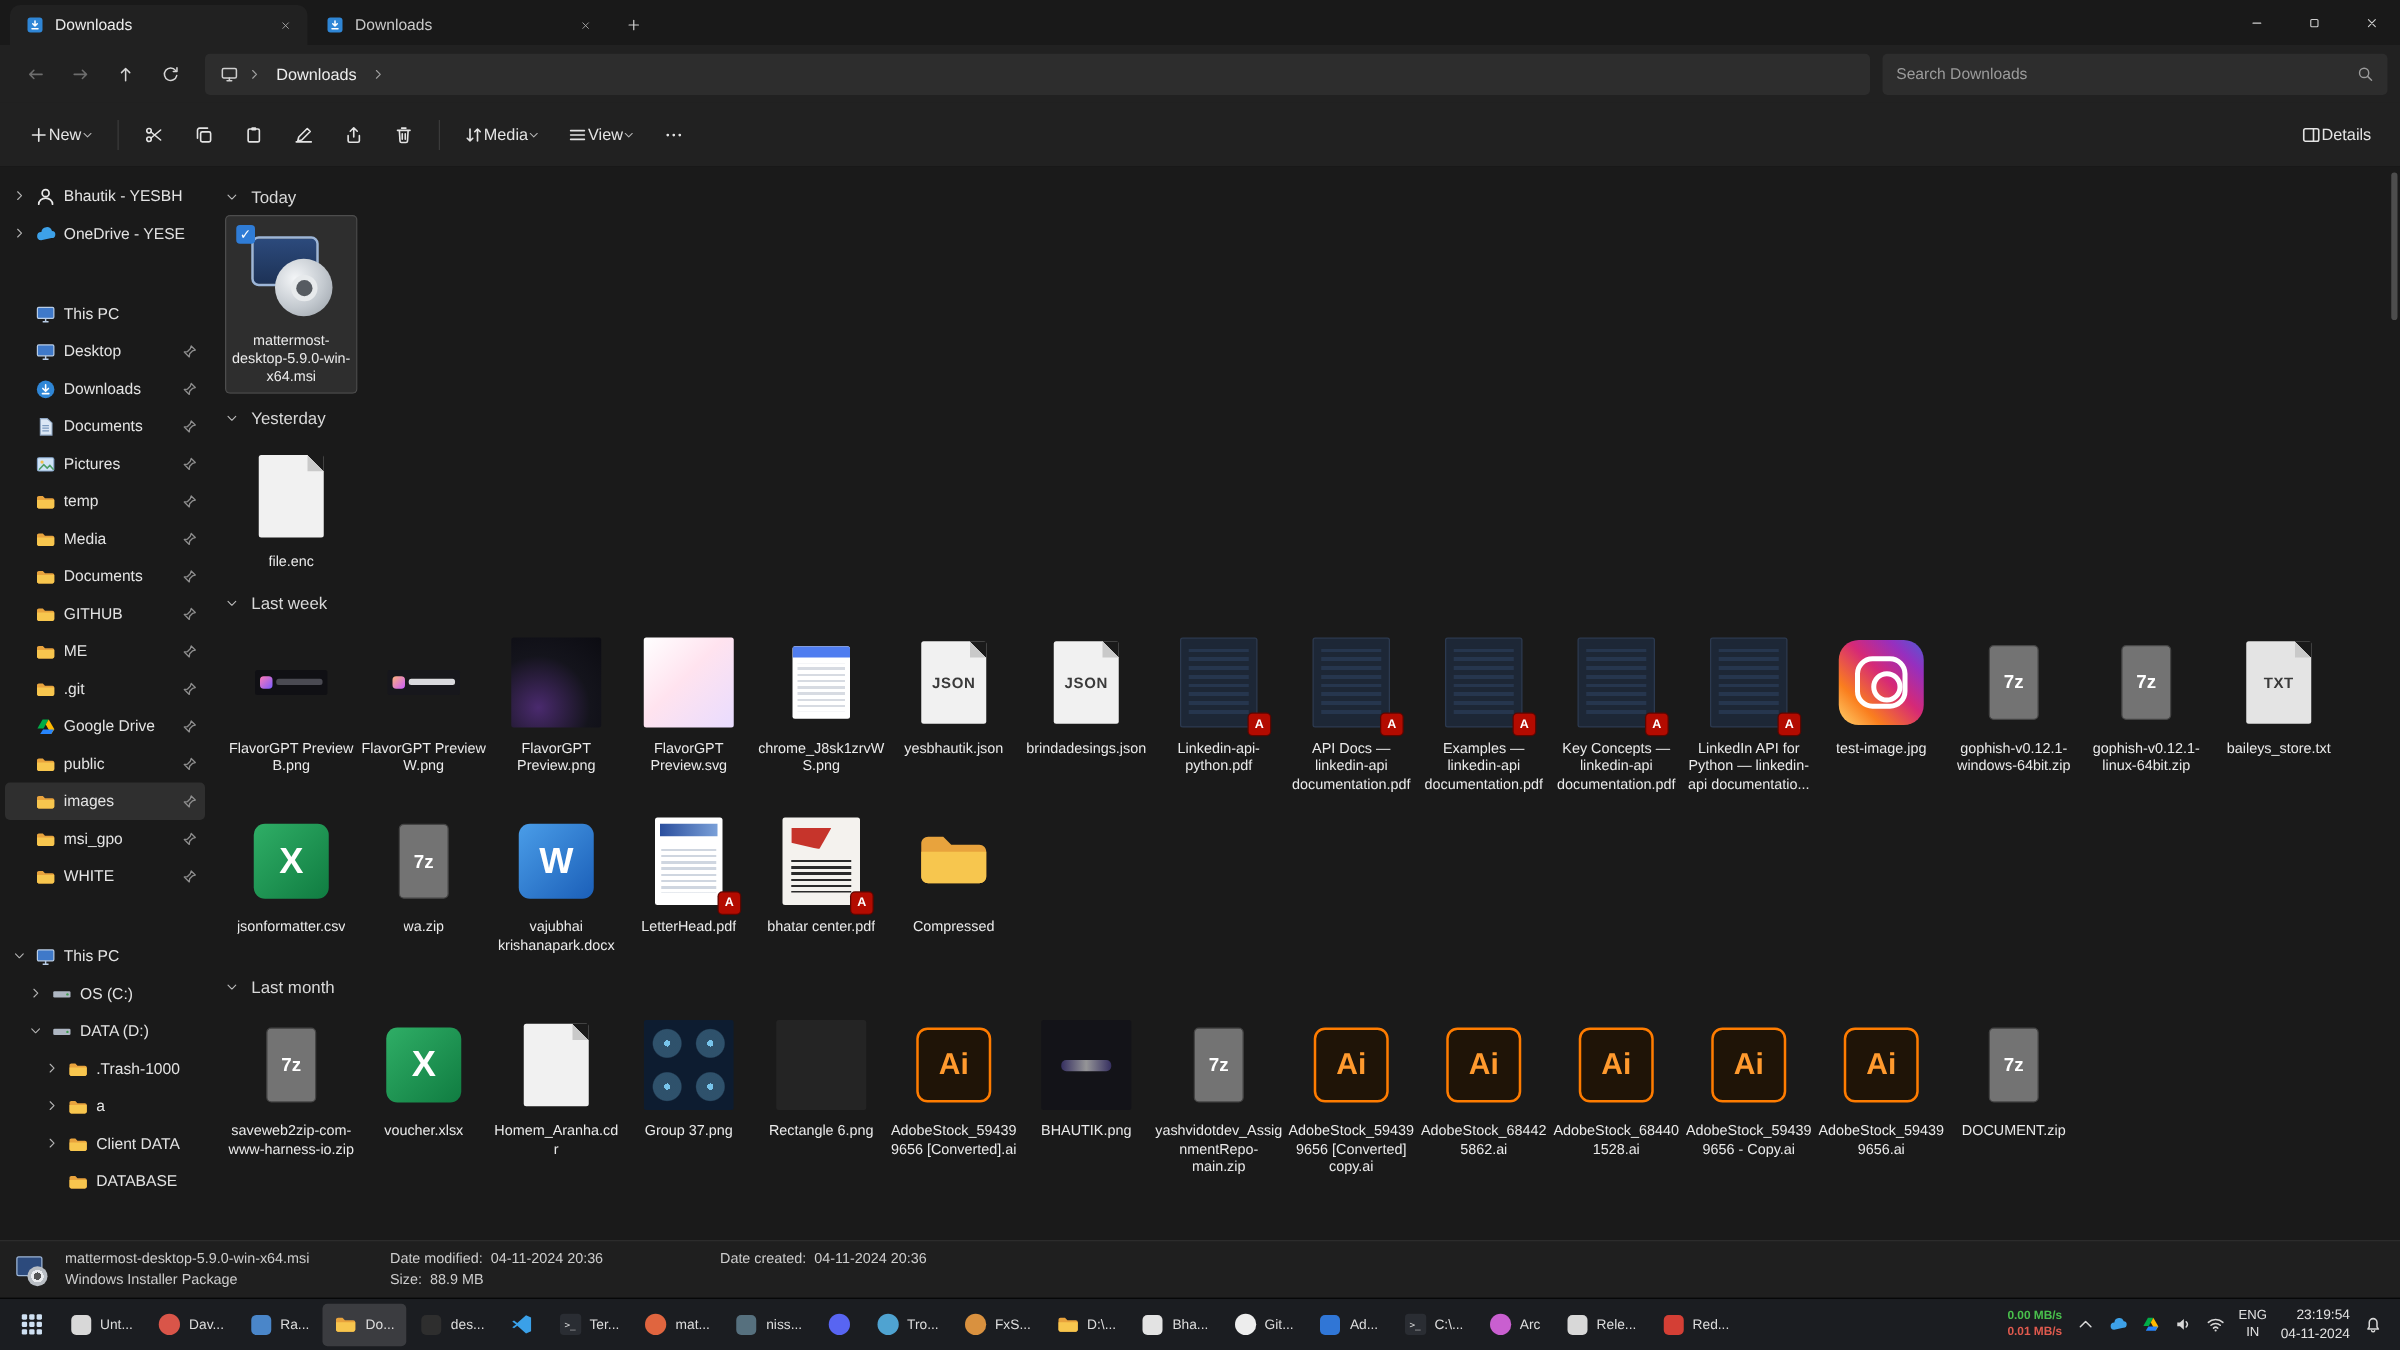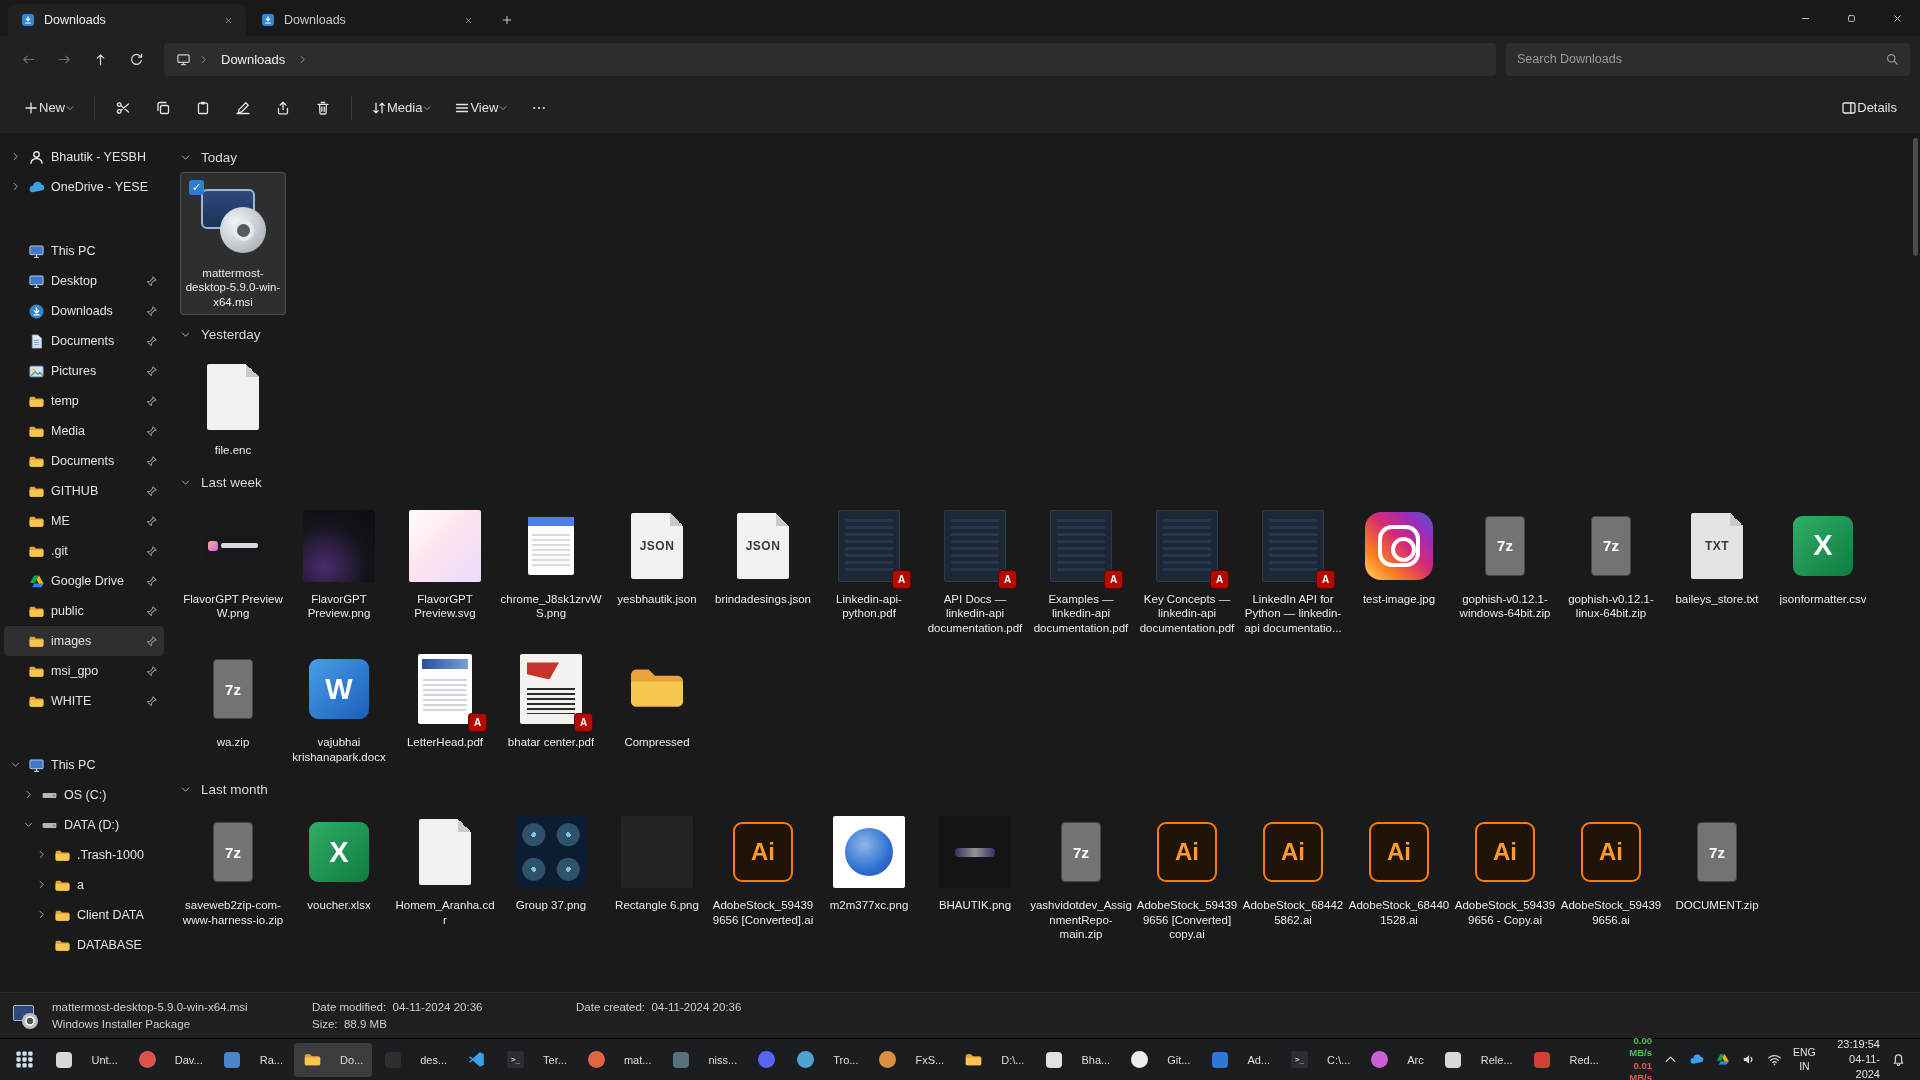--- a/index.html
+++ b/index.html
@@ -147,21 +147,21 @@
   .mini-disc::before{content:"";position:absolute;left:1px;top:2px;width:19px;height:14px;background:#2c4a7c;border:1px solid #9db6d8;border-radius:2px}
   .mini-disc::after{content:"";position:absolute;right:0;bottom:0;width:16px;height:16px;border-radius:50%;
     background:radial-gradient(circle,#555 0 3px,#e9ebee 3px 5px,#b9bec4 5px 8px)}
   .sbar-grid{display:grid;grid-template-columns:246px 250px auto;grid-auto-rows:17px;column-gap:14px;align-items:center}
   .sbar-grid .cell{white-space:nowrap;overflow:hidden;text-overflow:ellipsis}
 
   
   .taskbar{height:42px;background:#1b1d21;border-top:1px solid #000;display:flex;align-items:center;padding:0 6px;gap:2px}
   .start{width:38px;height:34px;border-radius:4px;display:flex;align-items:center;justify-content:center}
   .start svg{width:19px;height:19px}
-  .tk-item{height:34px;display:flex;align-items:center;gap:18px;padding:0 9px;border-radius:4px;font-size:11px;color:#dedede}
+  .tk-item{height:34px;display:flex;align-items:center;gap:6px;padding:0 9px;border-radius:4px;font-size:11px;color:#dedede}
   .tk-item.active{background:rgba(255,255,255,.14)}
   .tk-ico{width:19px;height:19px;display:flex;align-items:center;justify-content:center;flex-shrink:0}
   .tk-ico svg{width:19px;height:19px}
   .ai-sq{width:16px;height:16px;border-radius:4px;display:block}
   .ai-ci{width:17px;height:17px;border-radius:50%;display:block}
   .ai-term{width:17px;height:17px;border-radius:3px;background:#2a2d33;color:#e0e0e0;font-size:7.5px;
     display:flex;align-items:center;justify-content:center;font-family:"DejaVu Sans Mono",monospace}
   .tray{margin-left:auto;display:flex;align-items:center;gap:11px;padding-right:8px}
   .net{font-size:9.5px;line-height:1.3;text-align:right;font-weight:bold}
   .tray-ic{width:15px;height:15px;display:flex;color:#d8d8d8}
@@ -816,20 +816,26 @@
     <span class="g-chev">
               <svg viewBox="0 0 16 16" fill="none" stroke="currentColor" stroke-width="1.3" stroke-linecap="round" stroke-linejoin="round">
                 <path d="M3.5 6 8 10.5 12.5 6"></path>
               </svg>
             </span>
     <span class="g-title">Last week</span>
           </div>
           <div class="tiles">
             <div class="tile">
               <div class="icon-box">
+                <div class="thumb t-flavor-b"></div>
+              </div>
+              <div class="flabel">FlavorGPT Preview B.png</div>
+            </div>
+            <div class="tile">
+              <div class="icon-box">
                 <div class="thumb t-flavor-w"></div>
               </div>
               <div class="flabel">FlavorGPT Preview W.png</div>
             </div>
             <div class="tile">
               <div class="icon-box">
                 <div class="thumb t-flavor-dark"></div>
               </div>
               <div class="flabel">FlavorGPT Preview.png</div>
             </div>
@@ -1009,26 +1015,20 @@
               <div class="icon-box">
                 <div class="thumb t-darksq"></div>
               </div>
               <div class="flabel">Rectangle 6.png</div>
             </div>
             <div class="tile">
               <div class="icon-box">
                 <div class="fi-ai">Ai</div>
               </div>
               <div class="flabel">AdobeStock_594399656 [Converted].ai</div>
-            </div>
-            <div class="tile">
-              <div class="icon-box">
-                <div class="thumb t-splash"></div>
-              </div>
-              <div class="flabel">m2m377xc.png</div>
             </div>
             <div class="tile">
               <div class="icon-box">
                 <div class="thumb t-bhautik"></div>
               </div>
               <div class="flabel">BHAUTIK.png</div>
             </div>
             <div class="tile">
               <div class="icon-box">
                 <div class="fi-zip">

